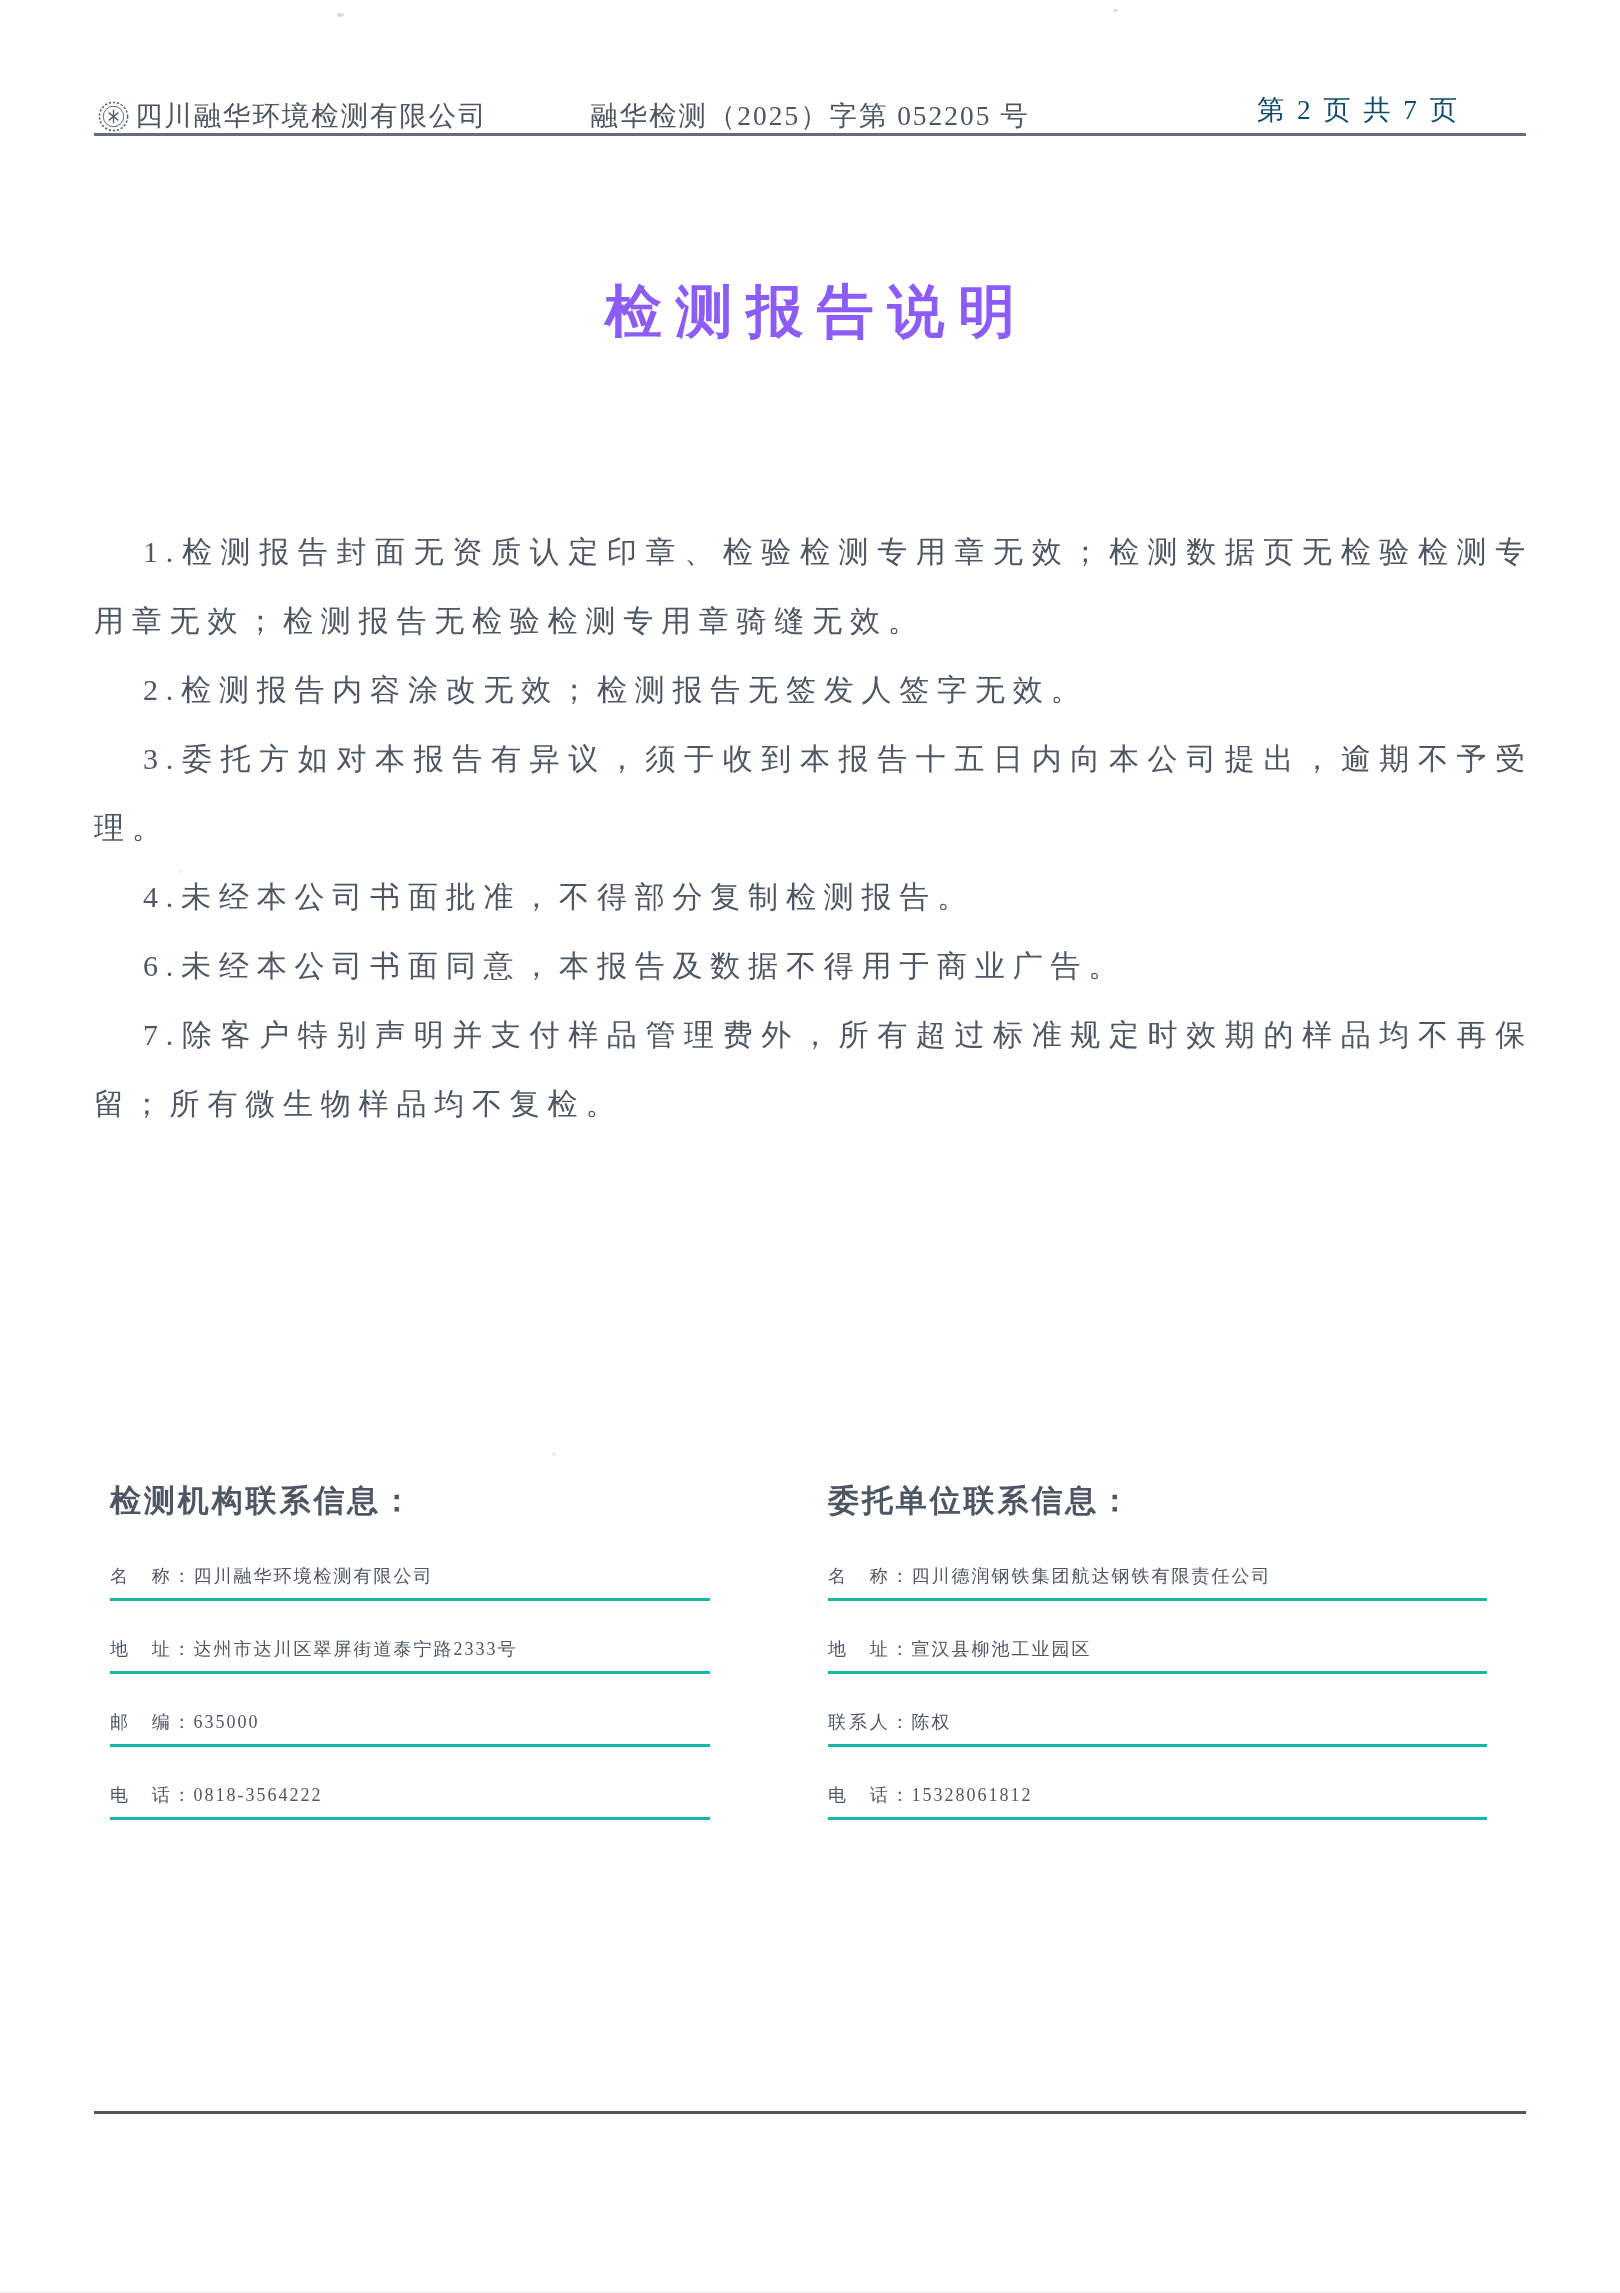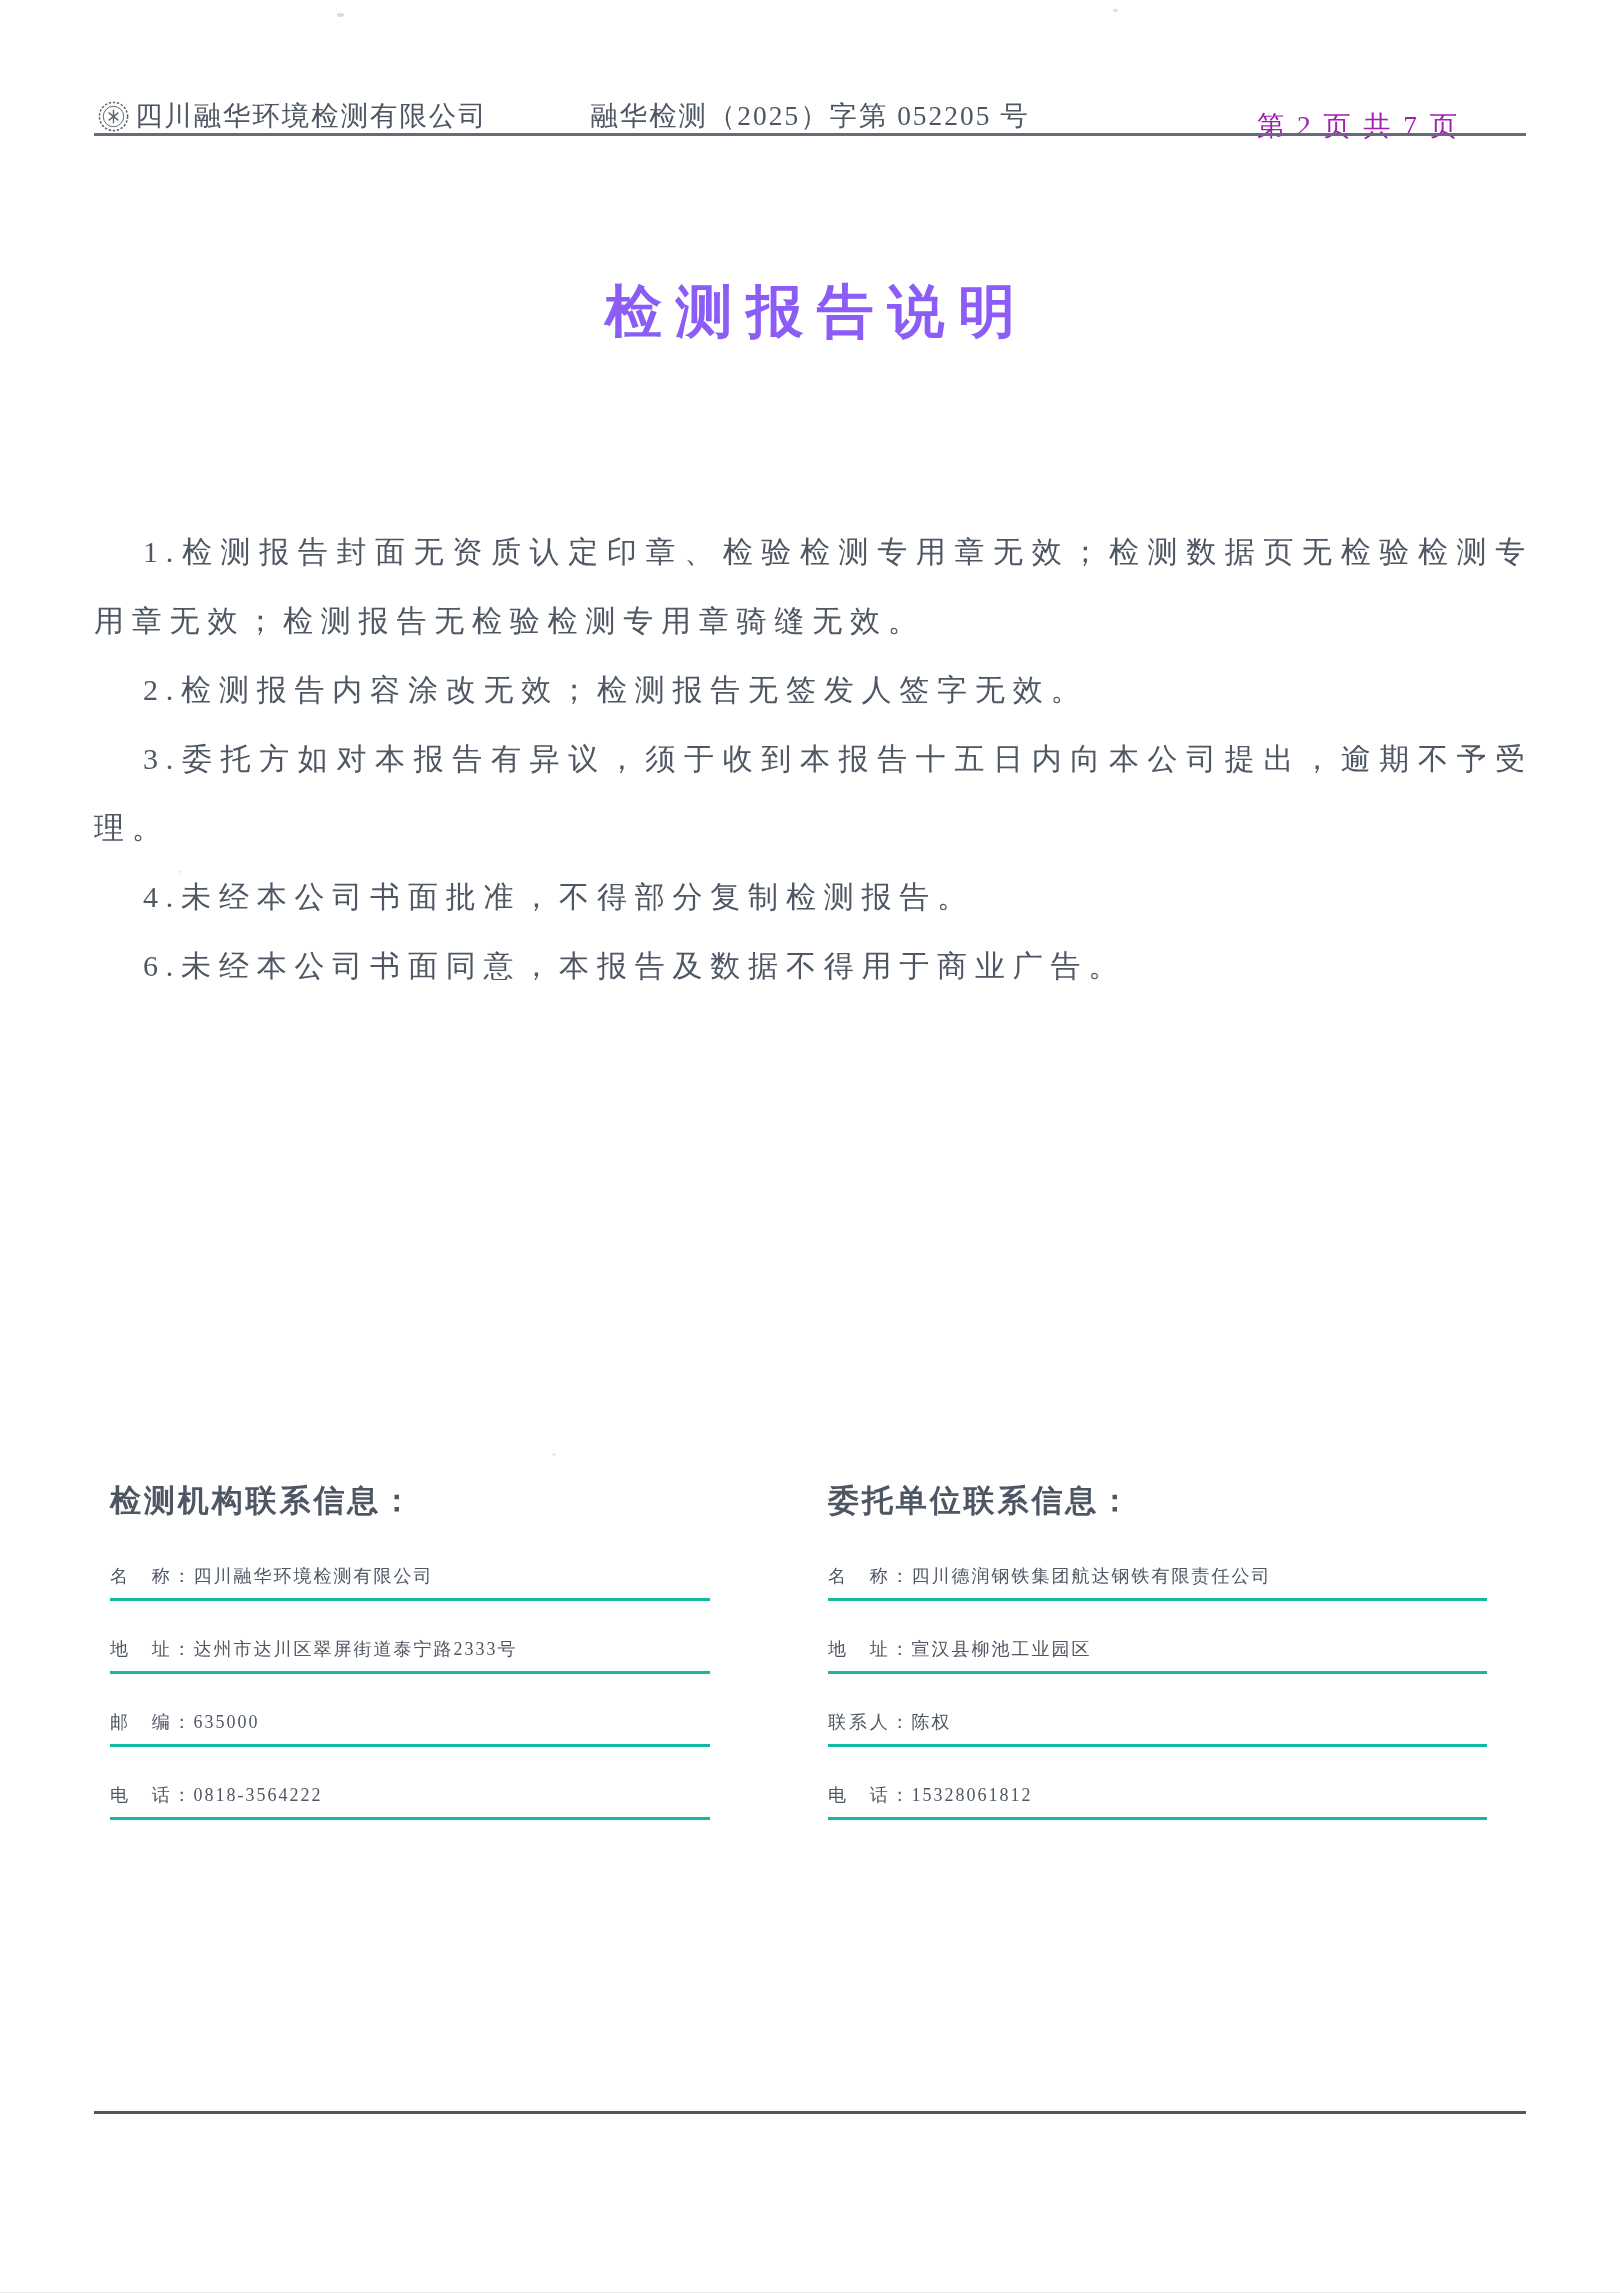--- a/index.html
+++ b/index.html
@@ -21,22 +21,22 @@
     font-size: 27.4px; letter-spacing: 2px; color: #4d5662;
     white-space: nowrap;
   }
   .logo { display: inline-flex; width: 35px; height: 35px; }
   .hdr-center {
     position: absolute; left: 0; top: 98px; width: 1620px;
     text-align: center; font-size: 27.4px; letter-spacing: 2px;
     color: #4d5662; white-space: nowrap;
   }
   .hdr-right {
-    position: absolute; right: 160px; top: 108px;
-    font-size: 27.4px; letter-spacing: 2.9px; color: #a21caf;
+    position: absolute; right: 160px; top: 92px;
+    font-size: 27.4px; letter-spacing: 2.9px; color: #0c4a6e;
     white-space: nowrap;
   }
   .hdr-rule {
     position: absolute; left: 94px; top: 133px;
     width: 1432px; height: 2.9px; background: #636c78;
   }
   
   .title {
     position: absolute; left: 0; top: 274px; width: 1620px;
     text-align: center;
@@ -109,20 +109,21 @@
   <div class="hdr-rule"></div>
 
   <div class="title">检测报告说明</div>
 
   <div class="body-text">
     <p>1.检测报告封面无资质认定印章、检验检测专用章无效；检测数据页无检验检测专用章无效；检测报告无检验检测专用章骑缝无效。</p>
     <p>2.检测报告内容涂改无效；检测报告无签发人签字无效。</p>
     <p>3.委托方如对本报告有异议，须于收到本报告十五日内向本公司提出，逾期不予受理。</p>
     <p>4.未经本公司书面批准，不得部分复制检测报告。</p>
     <p>6.未经本公司书面同意，本报告及数据不得用于商业广告。</p>
+    <p>7.除客户特别声明并支付样品管理费外，所有超过标准规定时效期的样品均不再保留；所有微生物样品均不复检。</p>
   </div>
 
   <div class="contact-col left">
     <div class="contact-heading">检测机构联系信息：</div>
     <div class="crow">
       <span class="clabel">名　称：</span><span class="cvalue">四川融华环境检测有限公司</span>
     </div>
     <div class="crow">
       <span class="clabel">地　址：</span><span class="cvalue">达州市达川区翠屏街道泰宁路2333号</span>
     </div>

